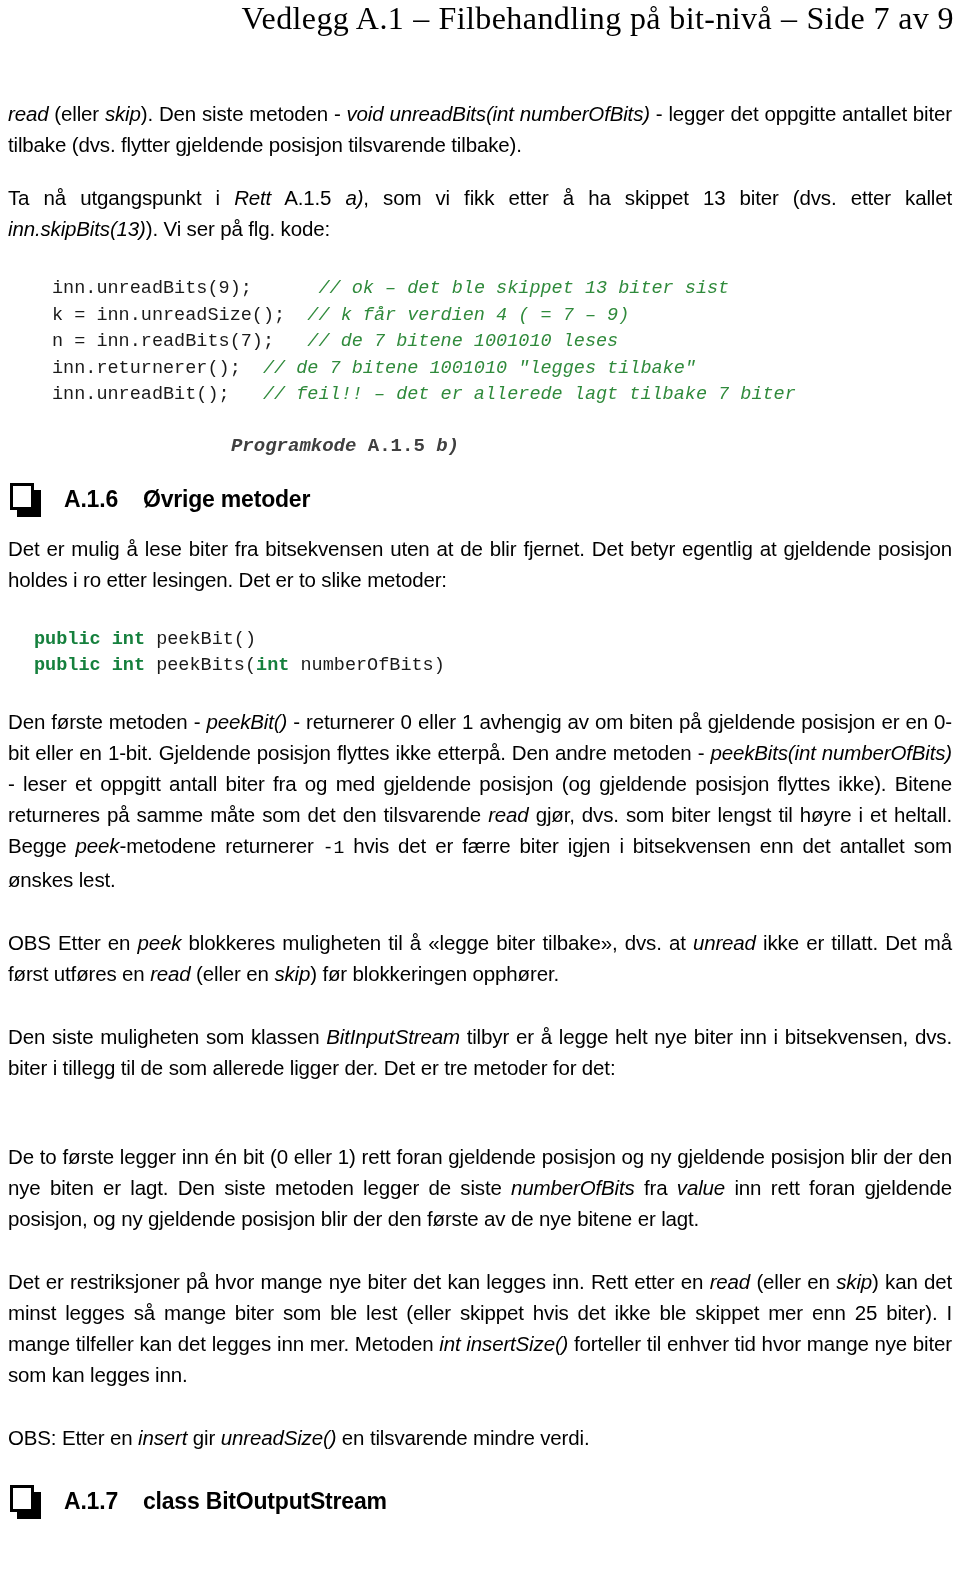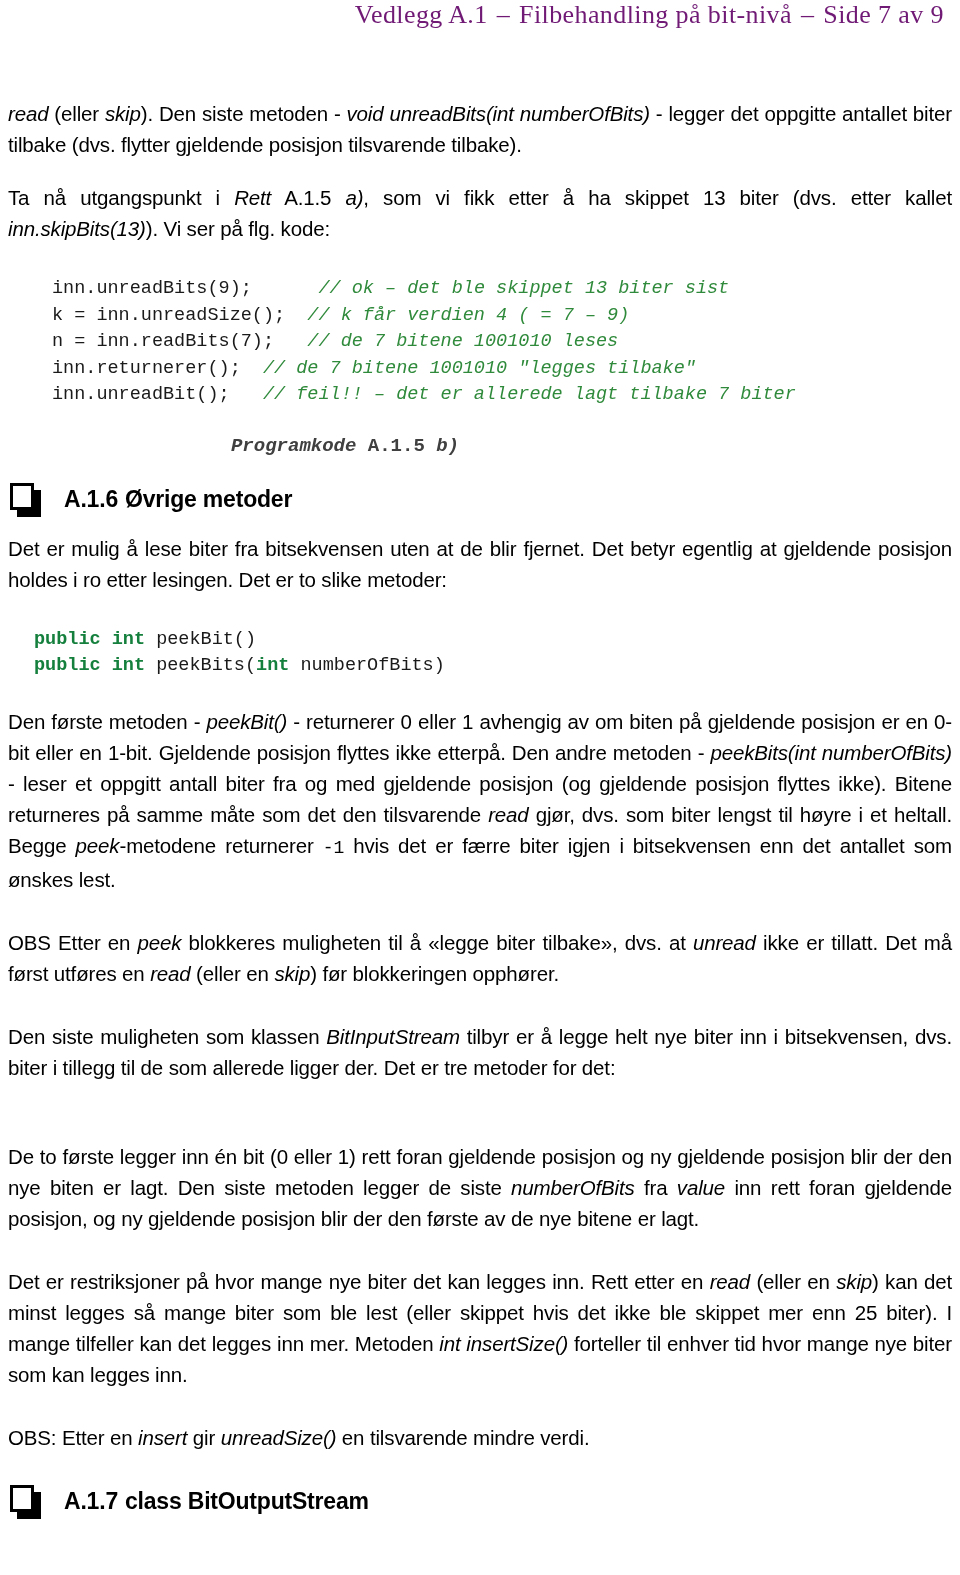--- a/index.html
+++ b/index.html
@@ -16,26 +16,26 @@
     overflow: hidden;
   }
 
   
   .page-header {
     position: absolute;
     top: 0px;
     left: 0;
     width: 960px;
     text-align: right;
-    padding-right: 16px;
+    padding-right: 6px;
     box-sizing: border-box;
     font-family: "Liberation Serif", serif;
-    font-size: 26px;
+    font-size: 32px;
     letter-spacing: 0.4px;
-    color: #701a75;
+    color: #000000;
     white-space: nowrap;
   }
   .page-header .hdr-seg { display: inline; }
   .page-header .dash { padding: 0 9px; }
 
   
   .content {
     position: absolute;
     top: 98px;
     left: 8px;
@@ -124,21 +124,21 @@
     border: 3px solid #000;
     box-sizing: border-box;
   }
   h2.sec-title {
     margin: 0;
     font-size: 23px;
     font-weight: bold;
     letter-spacing: -0.2px;
     white-space: nowrap;
   }
-  h2.sec-title .num { margin-right: 7px; }
+  h2.sec-title .num { margin-right: 25px; }
 </style>
 </head>
 <body>
 
 <div class="page-header">
   <span class="hdr-seg">Vedlegg A.1</span><span class="dash">–</span><span class="hdr-seg">Filbehandling på bit-nivå</span><span class="dash">–</span><span class="hdr-seg">Side 7 av 9</span>
 </div>
 
 <div class="content">
 

